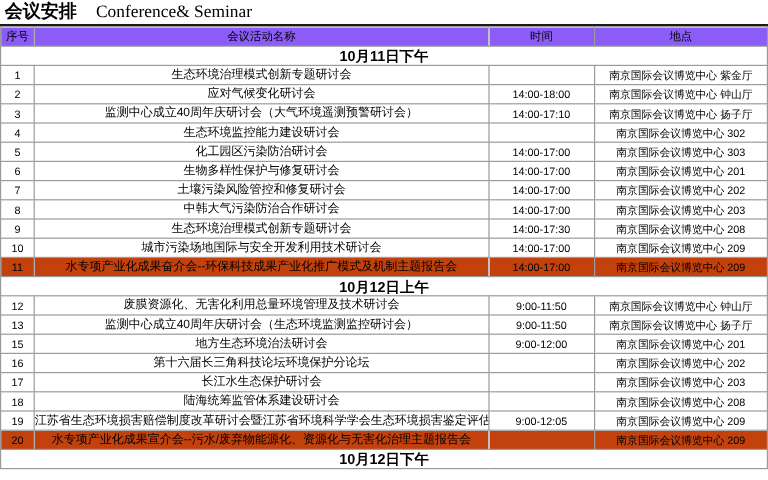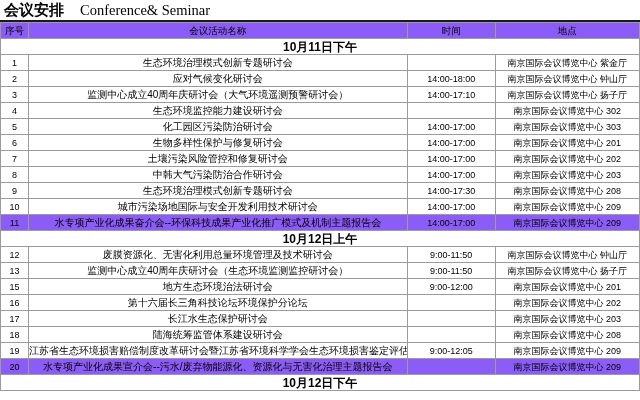--- a/index.html
+++ b/index.html
@@ -68,21 +68,21 @@
   td.name {
     text-align: center;
     font-size: 10px;
   }
   tr.section td {
     text-align: center;
     font-size: 12px;
     font-weight: bold;
   }
   tr.highlight td {
-    background: #8b5cf6;
+    background: #c2410c;
   }
 </style>
 </head>
 <body>
 
 <div class="page">
 
   <div class="title-bar">
     <span class="title-cn">会议安排</span>
     <span class="title-en">Conference&amp; Seminar</span>

